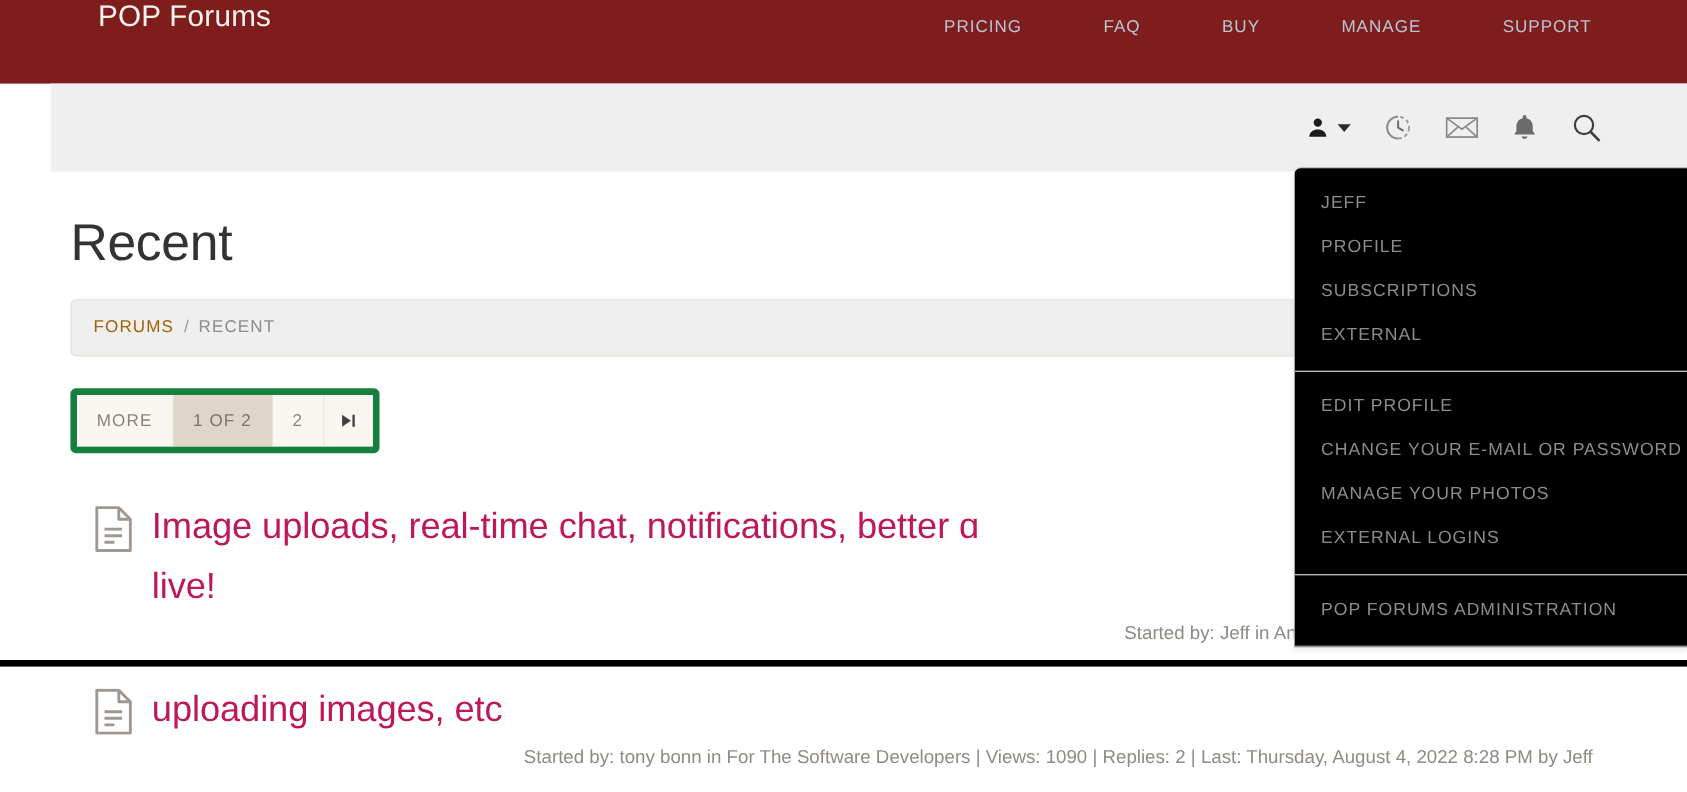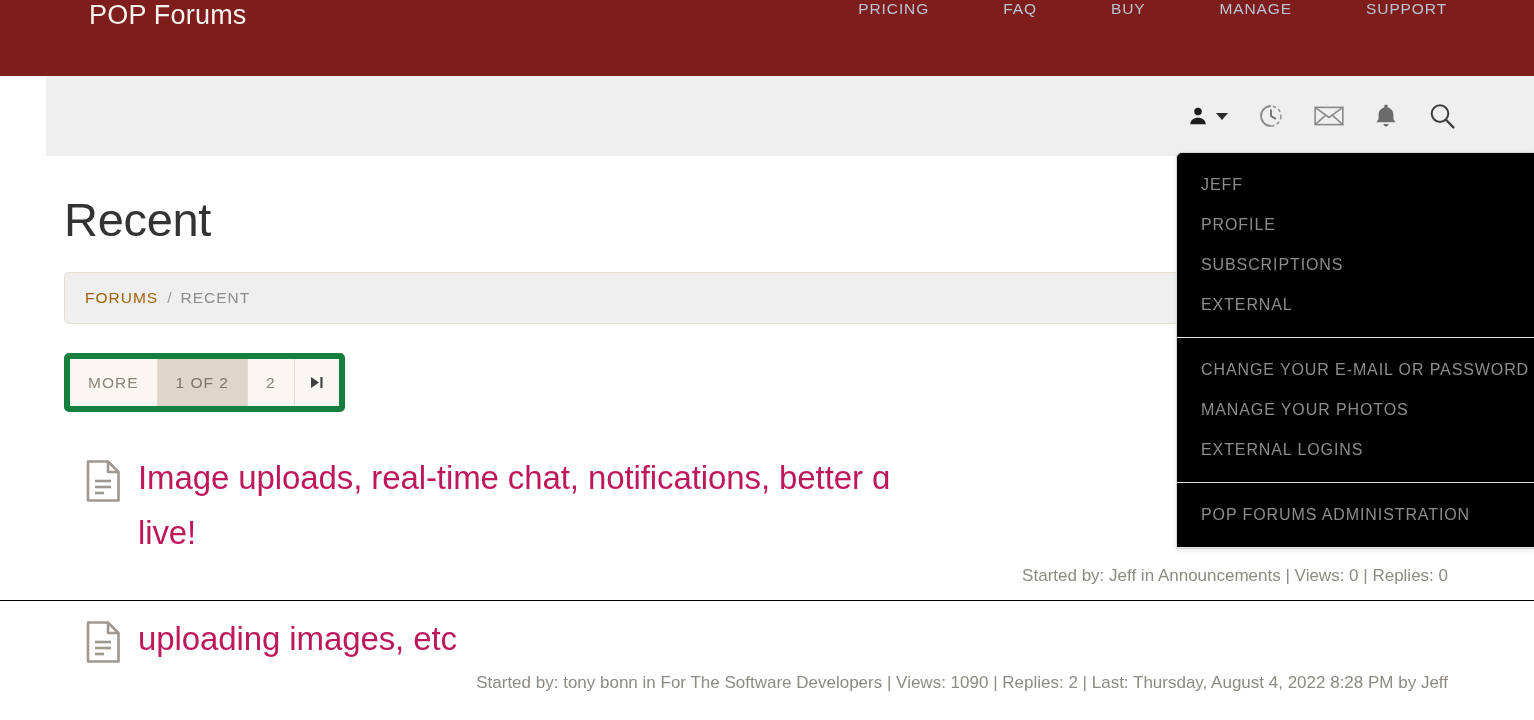--- a/index.html
+++ b/index.html
@@ -39,20 +39,21 @@
   }
   .brand-nav-link {
     color: #b8c5d3;
     font-size: 15.5px;
     letter-spacing: .9px;
     text-decoration: none;
     padding: 0 11px;
     margin-left: 52px;
     white-space: nowrap;
     cursor: pointer;
+    margin-top: 16px;
   }
   .brand-nav-link:first-child { margin-left: 0; }
 
   
   #toolbar-strip {
     position: absolute;
     left: 46px;
     top: 76px;
     right: 0;
     height: 80px;
@@ -154,21 +155,21 @@
   .pg-item.active {
     background: #ded6c8;
     color: #7d7469;
   }
   .pg-item:last-child { border-right: none; }
   .pg-arrow { color: #4a4a4a; font-size: 14px; padding: 0 15px; }
 
   
   #topic-list { margin-top: 28px; }
   .topic-row {
-    border-top: 1px solid #000000;
+    border-top: 6px solid #000000;
     padding: 0 64px;
     box-sizing: border-box;
   }
   .topic-row:first-child { border-top: none; }
   .topic-head {
     display: flex;
     align-items: flex-start;
     padding-top: 10px;
   }
   .doc-icon { margin: 10px 0 0 22px; flex: 0 0 auto; }
@@ -342,20 +343,21 @@
   <div class="dd-group">
     <a class="dd-item">JEFF</a>
     <a class="dd-item">PROFILE</a>
     <a class="dd-item">SUBSCRIPTIONS</a>
     <a class="dd-item">EXTERNAL</a>
   </div>
 
   <div class="dd-divider"></div>
 
   <div class="dd-group">
+    <a class="dd-item">EDIT PROFILE</a>
     <a class="dd-item">CHANGE YOUR E-MAIL OR PASSWORD</a>
     <a class="dd-item">MANAGE YOUR PHOTOS</a>
     <a class="dd-item">EXTERNAL LOGINS</a>
   </div>
 
   <div class="dd-divider"></div>
 
   <div class="dd-group">
     <a class="dd-item">POP FORUMS ADMINISTRATION</a>
   </div>

